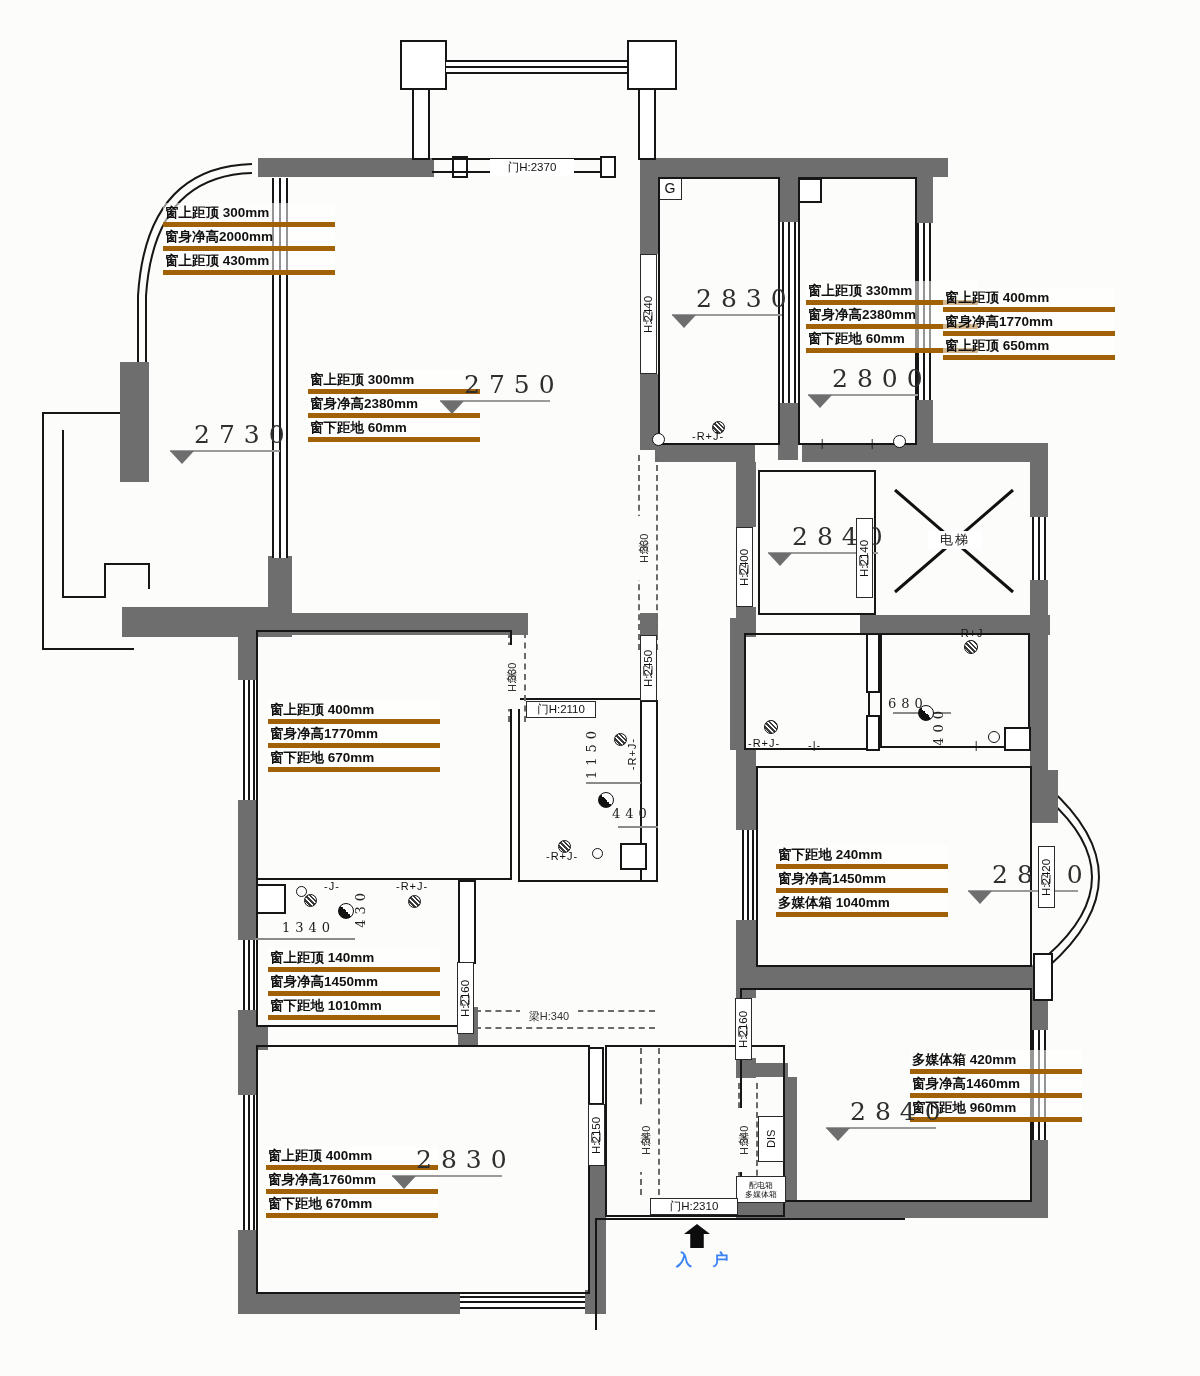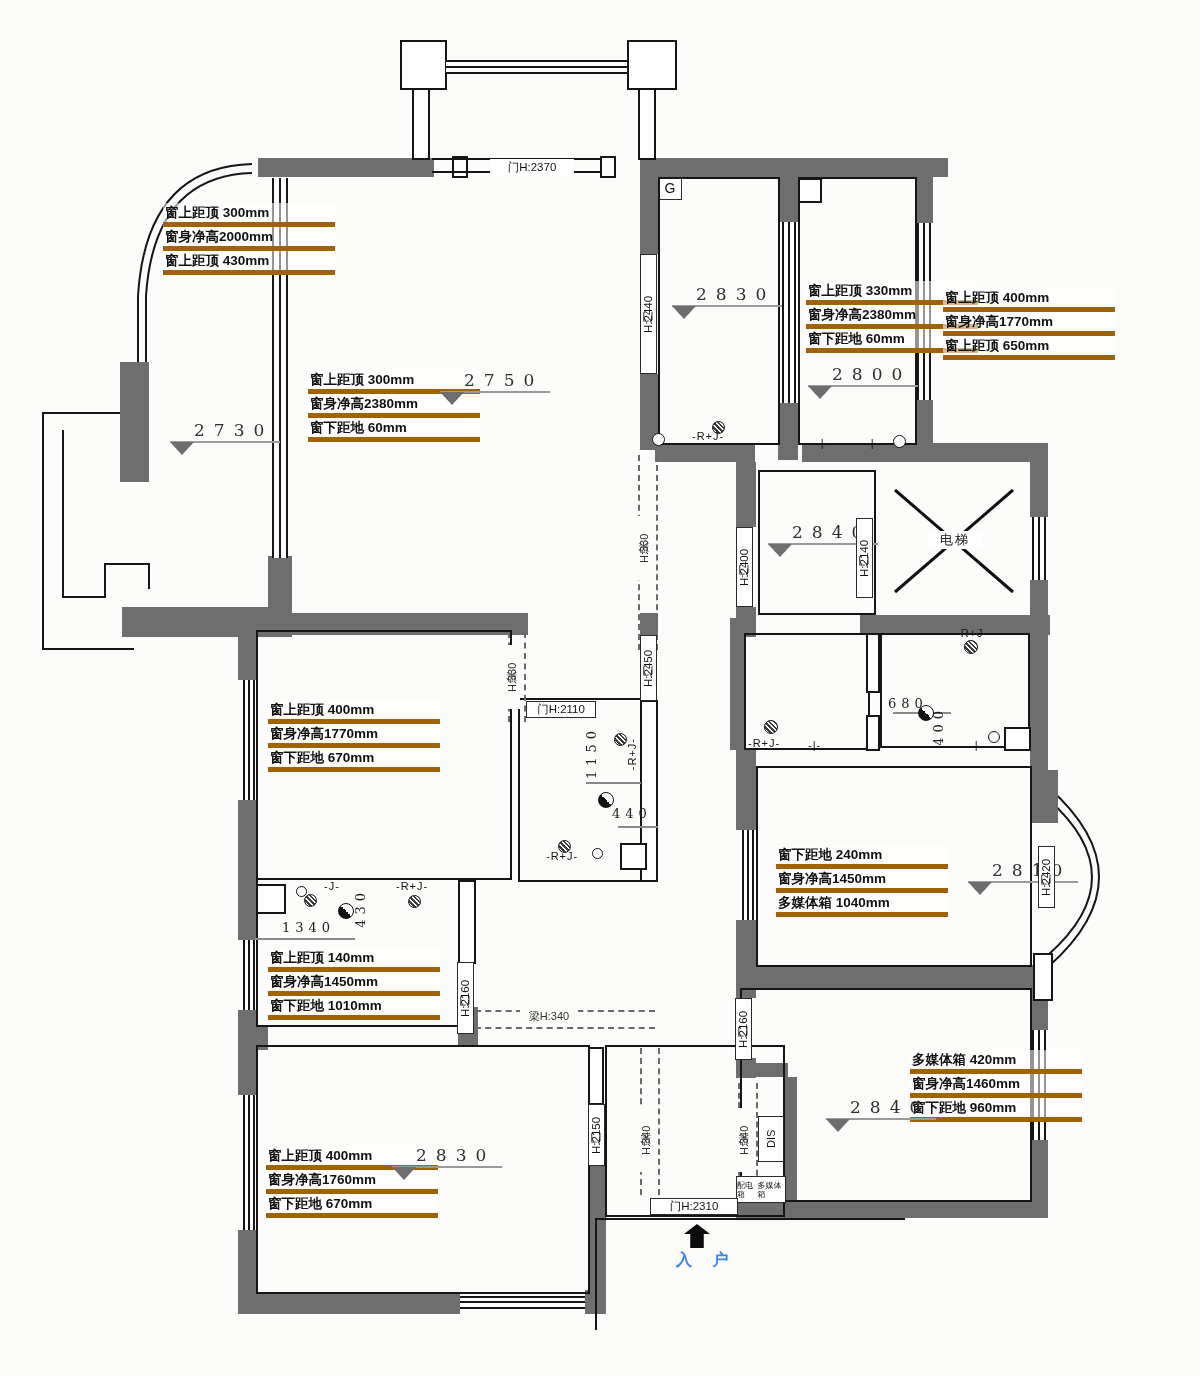--- a/index.html
+++ b/index.html
@@ -13,21 +13,21 @@
   .win-v{position:absolute;box-sizing:border-box;background:
      linear-gradient(to right,#161616 0 2px,#fff 2px calc(50% - 1px),#161616 calc(50% - 1px) calc(50% + 1px),#fff calc(50% + 1px) calc(100% - 2px),#161616 calc(100% - 2px) 100%)}
   .win-h{position:absolute;box-sizing:border-box;background:
      linear-gradient(to bottom,#161616 0 2px,#fff 2px calc(50% - 1px),#161616 calc(50% - 1px) calc(50% + 1px),#fff calc(50% + 1px) calc(100% - 2px),#161616 calc(100% - 2px) 100%)}
   .dash-v{position:absolute;width:0;border-left:2px dashed #6a6a6a}
   .dash-h{position:absolute;height:0;border-top:2px dashed #6a6a6a}
   .spec{position:absolute;width:172px;color:#111;font-weight:600;font-size:13.5px;line-height:19px}
   .spec .row{border-bottom:5px solid #a16207;white-space:nowrap;padding:0 2px;background:rgba(255,255,255,.55)}
   .level{position:absolute;color:#2f2f2f}
   .level .num{display:block;padding-left:24px;font-family:"DejaVu Serif","Liberation Serif",serif;
-              font-size:17px;letter-spacing:9px;white-space:nowrap}
+              font-size:25px;letter-spacing:9px;white-space:nowrap}
   .level .bar{width:110px;height:2px;background:#9a9a9a;margin-top:1px}
   .level .tri{width:0;height:0;border-left:12px solid transparent;border-right:12px solid transparent;
               border-top:13px solid #6e6e6e;margin-top:-1px}
   .door{position:absolute;color:#111;font-size:11.5px;line-height:1;display:flex;align-items:center;
         justify-content:center;box-sizing:border-box;background:#fff;white-space:nowrap}
   .door.boxed{border:1.5px solid #2a2a2a}
   .door.v{writing-mode:vertical-rl;transform:rotate(180deg)}
   .beam{position:absolute;color:#333;font-size:11px;line-height:1;display:flex;align-items:center;
         justify-content:center;background:#fcfcfa;white-space:nowrap}
   .beam.v{writing-mode:vertical-rl;transform:rotate(180deg)}
@@ -70,21 +70,21 @@
     <g stroke="#111" stroke-width="3" fill="none">
       <path d="M895,490 L1013,592"></path>
       <path d="M895,592 L1013,490"></path>
     </g>
   </svg>
 
   <div class="tagbox" style="left:658px;top:176px;width:24px;height:24px;font-size:14px">G</div>
   <div style="position:absolute;left:928px;top:531px;width:54px;height:18px;background:#fff;display:flex;
               align-items:center;justify-content:center;font-size:13px;letter-spacing:2px;color:#222;z-index:5">电梯</div>
   <div class="tagbox vtext" style="left:758px;top:1116px;width:26px;height:46px;font-size:11px;border-width:1px;z-index:5">DIS</div>
-  <div class="tagbox" style="left:736px;top:1176px;width:50px;height:27px;flex-direction:row;z-index:6">
+  <div class="tagbox" style="left:736px;top:1176px;width:50px;height:27px;flex-direction:column;z-index:6">
      <span style="font-size:8px;line-height:9px">配电箱</span>
      <span style="font-size:8px;line-height:9px">多媒体箱</span>
   </div>
   <div class="entry-arrow" style="left:684px;top:1224px"></div>
   <div class="entry-label" style="left:676px;top:1250px">入 户</div>
 
 <div class="wall" style="left: 258px; top: 158px; width: 150px; height: 19px;"></div>
     <div class="wall" style="left: 408px; top: 158px; width: 26px; height: 19px;"></div>
     <div class="wall" style="left: 640px; top: 158px; width: 18px; height: 96px;"></div>
     <div class="wall" style="left: 658px; top: 158px; width: 290px; height: 19px;"></div>

